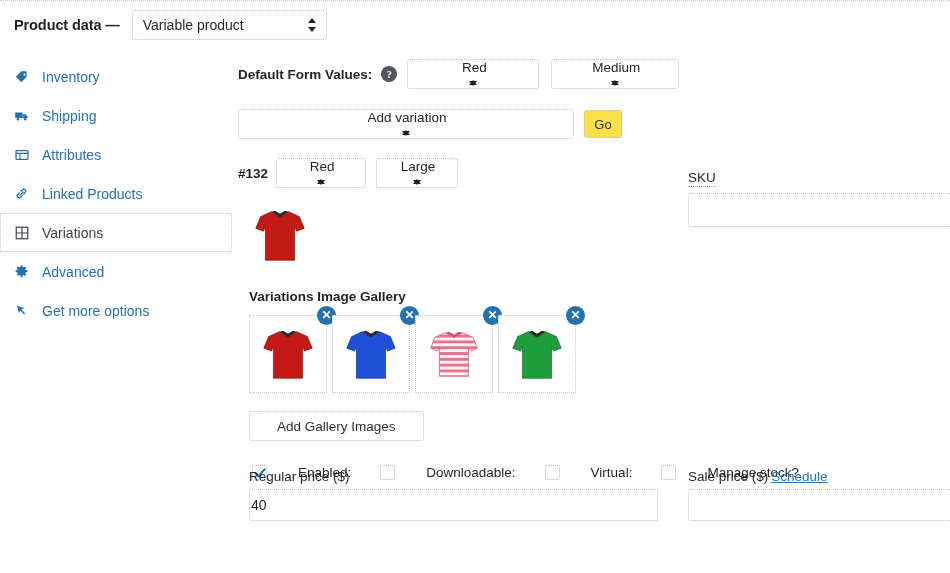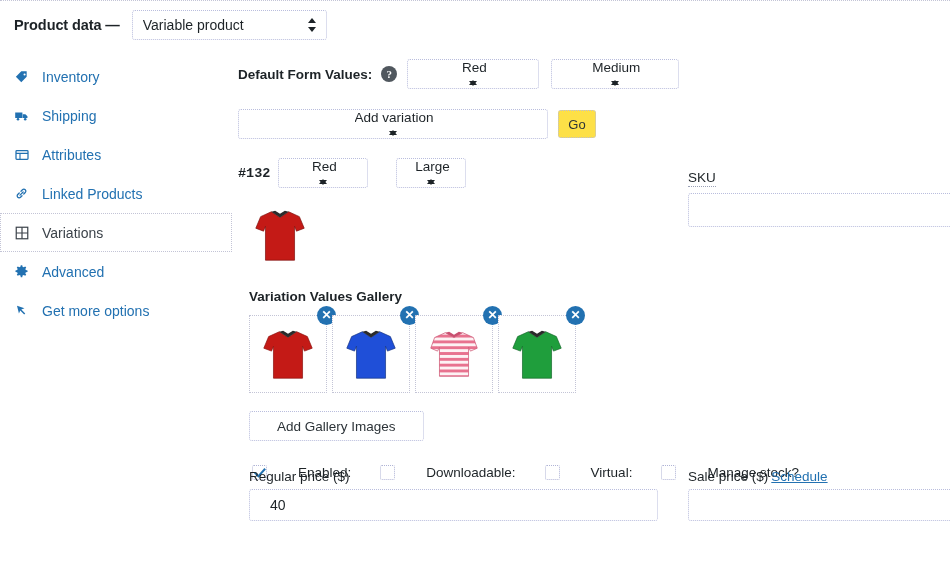--- a/index.html
+++ b/index.html
@@ -146,21 +146,21 @@
   }
   .sel .val { flex: 1; white-space: nowrap; overflow: hidden; }
   .sel-attr1 { width: 132px; }
   .sel-attr2 { width: 128px; margin-left: 12px; }
 
   .row-addvar {
     display: flex;
     align-items: center;
     margin-top: 18px;
   }
-  .sel-addvar { width: 310px; }
+  .sel-addvar { width: 336px; }
   .btn {
     margin-left: 10px;
     height: 28px;
     min-width: 38px;
     padding: 0 9px;
     border: 1px dotted #b9bddd;
     border-radius: 3px;
     background: #fde047;
     font-size: 13px;
     color: #2c3338;
@@ -174,24 +174,23 @@
   .row-variation {
     display: flex;
     align-items: center;
     margin-top: 19px;
   }
   .var-id {
     font-size: 13.5px;
     font-weight: bold;
     color: #1d2327;
     margin-right: 8px;
-    font-family: Liberation Mono, monospace;
   }
   .sel-v1 { width: 90px; }
-  .sel-v2 { width: 70px; margin-left: 28px; }
+  .sel-v2 { width: 82px; margin-left: 10px; }
 
   
   .var-body { position: relative; margin-top: 17px; }
   .var-left { width: 440px; padding-left: 11px; }
 
   .main-thumb { width: 62px; height: 62px; }
 
   .gal-title {
     font-size: 13.5px;
     font-weight: bold;
@@ -286,21 +285,21 @@
   }
   .txtfield {
     height: 32px;
     border: 1px dotted #b9bddd;
     border-radius: 3px;
     background: #fff;
     font-size: 14px;
     color: #1d2327;
     display: flex;
     align-items: center;
-    padding-left: 20px;
+    padding-left: 1px;
   }
 
   .price-left {
     position: absolute;
     left: 249px;
     top: 468px;
     width: 409px;
   }
   .price-right {
     position: absolute;
@@ -447,21 +446,21 @@
     <div class="var-body">
       <div class="var-left">
 
         <div class="main-thumb">
           <svg viewBox="0 0 64 64" class="main-thumb">
             <path d="M23 7 L12 12 L7 24 L15 27 L17 22 L17 57 L47 57 L47 22 L49 27 L57 24 L52 12 L41 7 L32 13 Z" fill="#c41a16" stroke="#7d0d0a" stroke-width="0.7"></path>
             <path d="M23 7 L32 13 L41 7 L37 6 L32 9 L27 6 Z" fill="#2b2b2b"></path>
           </svg>
         </div>
 
-        <div class="gal-title">Variation Values Gallery</div>
+        <div class="gal-title">Variations Image Gallery</div>
 
         <div class="gallery">
 
           <div class="gal-item">
             <svg viewBox="0 0 64 64">
               <path d="M23 9 L12 14 L7 26 L15 29 L17 24 L17 57 L47 57 L47 24 L49 29 L57 26 L52 14 L41 9 L32 15 Z" fill="#c41a16" stroke="#8a0f0c" stroke-width="0.7"></path>
               <path d="M23 9 L32 15 L41 9 L37 8 L32 11 L27 8 Z" fill="#2b2b2b"></path>
             </svg>
             <span class="del-btn">✕</span>
           </div>

